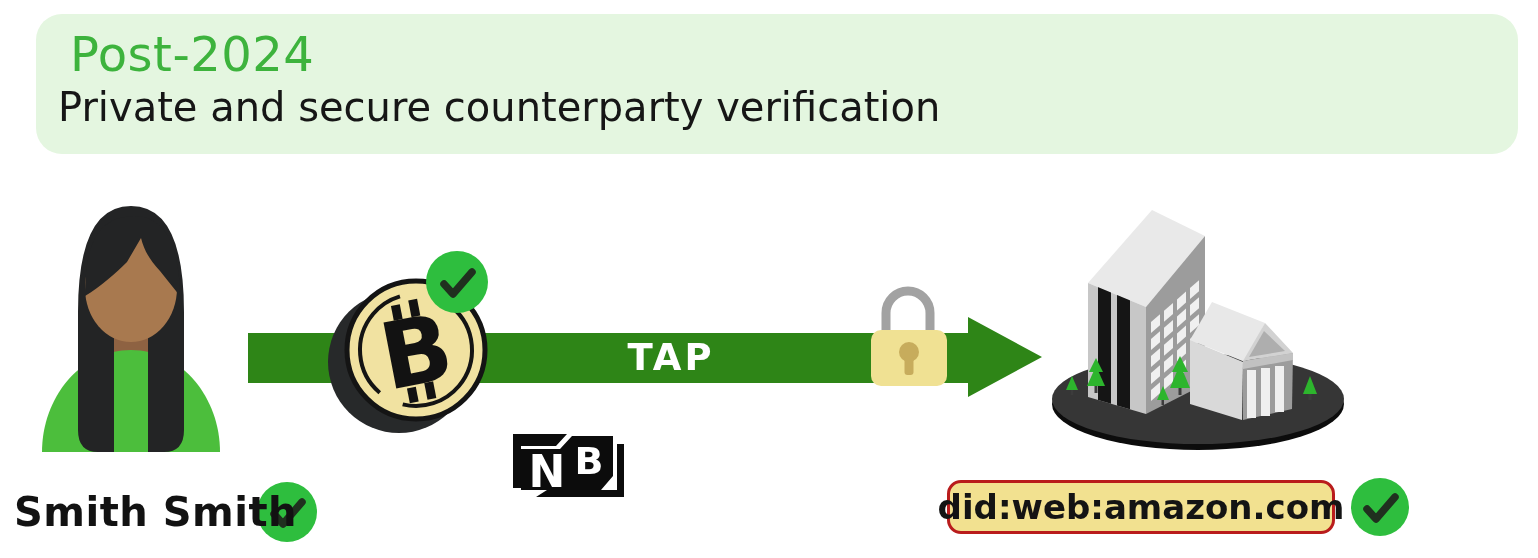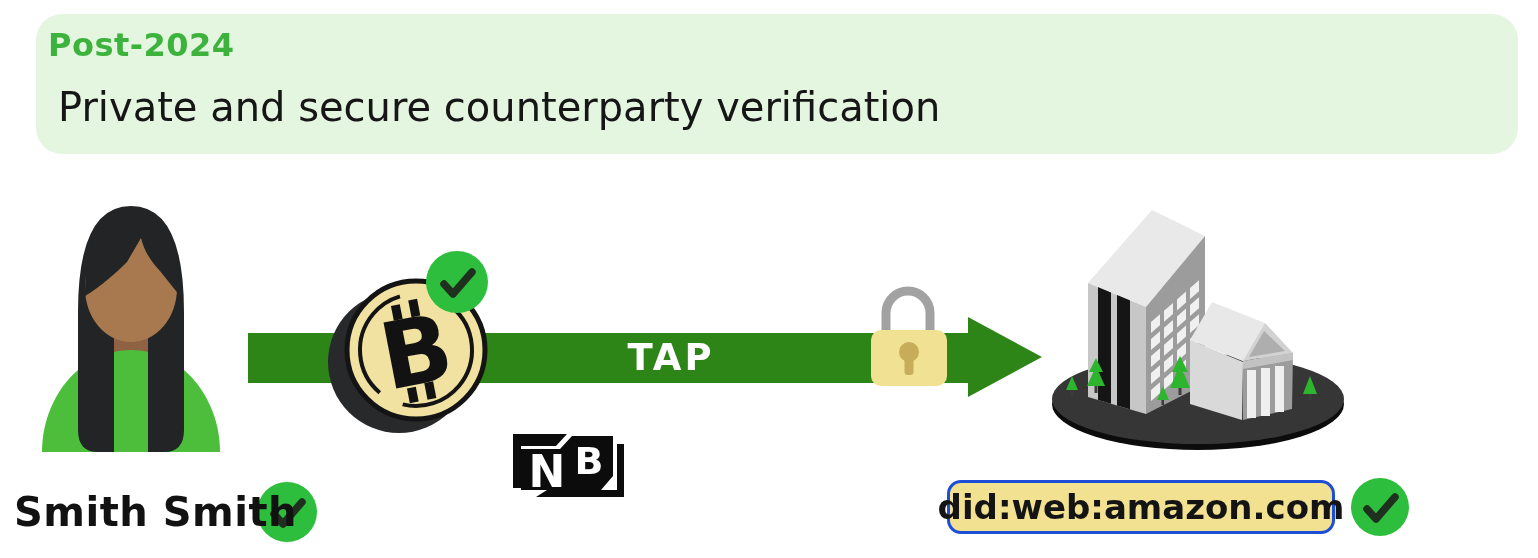--- a/index.html
+++ b/index.html
@@ -5,35 +5,35 @@
   html,body{margin:0;padding:0;background:#ffffff;}
   .stage{
     position:relative;width:1538px;height:558px;background:#ffffff;
     overflow:hidden;font-family:"DejaVu Sans","Liberation Sans",sans-serif;
   }
   .banner{
     position:absolute;left:36px;top:14px;width:1482px;height:140px;
     background:#e4f6e0;border-radius:26px;
   }
   .banner-title{
-    position:absolute;left:12px;top:12px;
-    font-size:32px;font-weight:bold;color:#3db33d;letter-spacing:.5px;
+    position:absolute;left:34px;top:12px;
+    font-size:48px;font-weight:normal;color:#3db33d;letter-spacing:.5px;
   }
   .banner-sub{
     position:absolute;left:22px;top:70px;
     font-size:40px;font-weight:normal;color:#161616;text-align:right;
   }
   .scene{position:absolute;left:0;top:0;width:1538px;height:558px;}
   .sender-name{
     position:absolute;left:14px;top:489px;
     font-size:40px;font-weight:bold;color:#121212;letter-spacing:.5px;
   }
   .did-badge{
     position:absolute;left:947px;top:480px;width:388px;height:54px;
-    background:#f2e190;border:3px solid #1d4ed8;border-radius:14px;
+    background:#f2e190;border:3px solid #b91c1c;border-radius:14px;
     display:flex;align-items:center;justify-content:center;
     font-size:34px;font-weight:bold;color:#141414;box-sizing:border-box;
     white-space:nowrap;
   }
   text.tap-label{
     font-family:"DejaVu Sans","Liberation Sans",sans-serif;
     font-size:37px;font-weight:bold;fill:#ffffff;letter-spacing:3px;
   }
   text.nb-letter{
     font-family:"DejaVu Sans","Liberation Sans",sans-serif;

